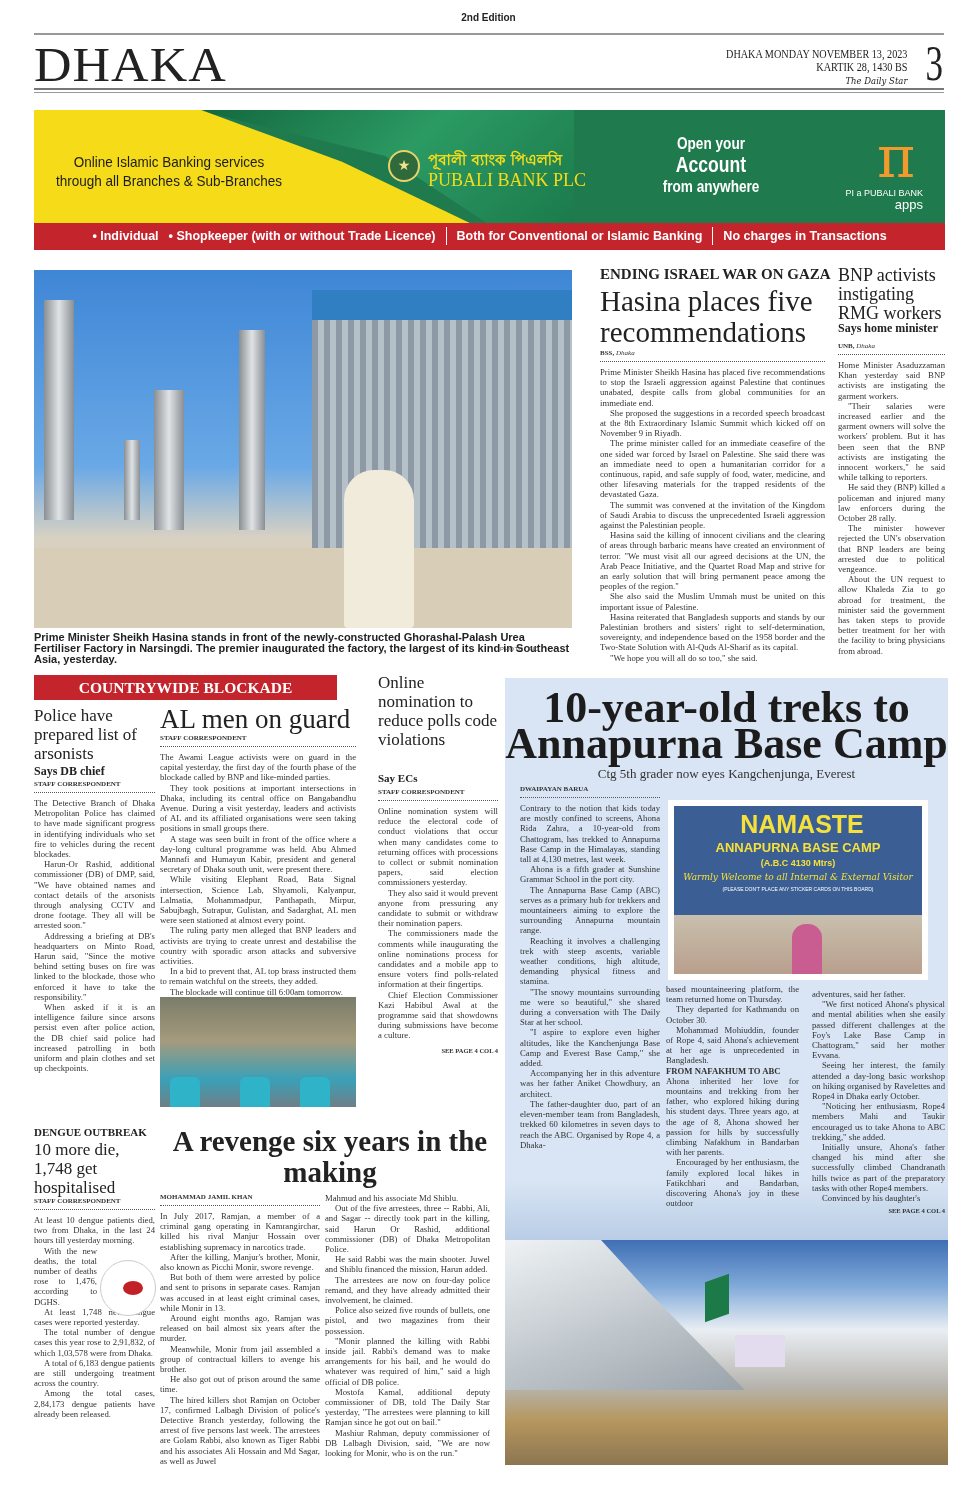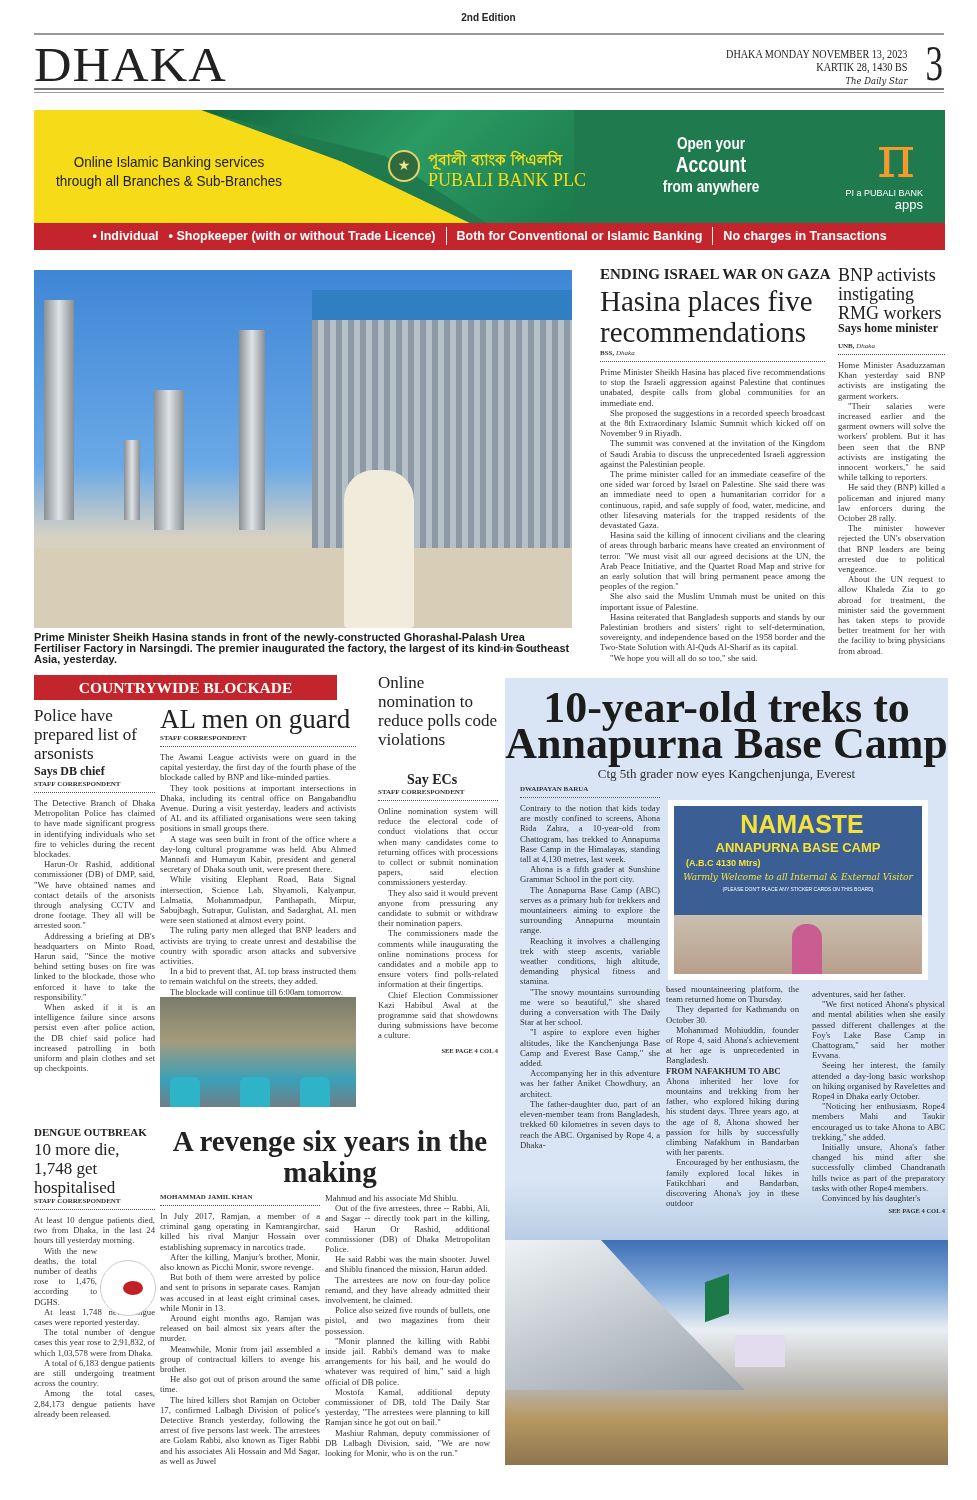--- a/index.html
+++ b/index.html
@@ -58,39 +58,39 @@
   .h-bnp-sub { left: 838px; top: 321px; font-size: 12px; font-weight: bold; }
 
   
   .banner-red { left: 34px; top: 675px; width: 303px; height: 25px; background: #c4252d; color: #fff; font-weight: bold; font-size: 15.5px; text-align: center; line-height: 25px; }
   .h-police { left: 34px; top: 706px; font-size: 17px; line-height: 19px; width: 125px; }
   .h-police-sub { left: 34px; top: 764px; font-size: 12px; font-weight: bold; }
   .h-alguard { left: 160px; top: 704px; font-size: 27px; line-height: 30px; }
   .photo2 { left: 160px; top: 997px; width: 196px; height: 110px; background: linear-gradient(180deg, #7a7d6a 0%, #a59a7c 40%, #3aa0b8 75%, #6f7f86 100%); overflow: hidden; }
   .photo2 .chair { position: absolute; bottom: 0; width: 30px; height: 30px; background: #2fb3c9; border-radius: 6px 6px 0 0; }
   .h-online { left: 378px; top: 673px; font-size: 17px; line-height: 19px; width: 120px; }
-  .h-online-sub { left: 378px; top: 772px; font-size: 14px; font-weight: bold; margin-left: 29px; }
+  .h-online-sub { left: 378px; top: 772px; font-size: 11px; font-weight: bold; }
 
   .h-dengue-k { left: 34px; top: 1126px; font-size: 11px; font-weight: bold; }
   .h-dengue { left: 34px; top: 1140px; font-size: 17px; line-height: 19px; width: 125px; }
   .mosquito { left: 100px; top: 1260px; width: 56px; height: 56px; border-radius: 50%; border: 1px solid #ccc; background: #fff; }
   .mosquito::after { content: ""; position: absolute; left: 22px; top: 20px; width: 20px; height: 14px; background: #c02026; border-radius: 50%; }
 
   .h-revenge { left: 160px; top: 1126px; width: 340px; text-align: center; font-size: 29px; line-height: 31px; font-weight: bold; color: #222; }
 
   
   .trekbox { left: 505px; top: 678px; width: 443px; height: 555px; background: #d9e5f4; }
   .trekfade { left: 505px; top: 1180px; width: 443px; height: 60px; background: linear-gradient(180deg, #d9e5f4, #b9cde6); }
   .h-trek { left: 505px; top: 690px; width: 443px; text-align: center; font-size: 44px; line-height: 36px; font-weight: bold; color: #1c1c1c; }
   .h-trek-sub { left: 505px; top: 766px; width: 443px; text-align: center; font-size: 13px; color: #333; }
   .photo3 { left: 668px; top: 800px; width: 260px; height: 180px; background: #fff; padding: 6px; }
   .photo3 .sign { width: 100%; height: 100%; background: linear-gradient(180deg, #3b5e94 0%, #3b5e94 65%, #c9bfae 65%, #b89f8c 100%); position: relative; overflow: hidden; }
   .photo3 .sign .t1 { position: absolute; left: 0; width: 100%; top: 4px; text-align: center; color: #f5e13a; font-family: "Liberation Sans", sans-serif; font-weight: bold; font-size: 25px; padding-left: 8px; }
   .photo3 .sign .t2 { position: absolute; left: 0; width: 100%; top: 34px; text-align: center; color: #f5e13a; font-family: "Liberation Sans", sans-serif; font-weight: bold; font-size: 13px; }
-  .photo3 .sign .t3 { position: absolute; left: 12px; width: 100%; top: 52px; color: #f5e13a; font-family: "Liberation Sans", sans-serif; font-weight: bold; font-size: 9px; }
+  .photo3 .sign .t3 { position: absolute; left: 0; width: 100%; top: 52px; text-align: center; color: #f5e13a; font-family: "Liberation Sans", sans-serif; font-weight: bold; font-size: 9px; }
   .photo3 .sign .t4 { position: absolute; left: 0; width: 100%; top: 66px; text-align: center; color: #f5e13a; font-family: "DejaVu Serif", serif; font-style: italic; font-size: 9px; }
   .photo3 .sign .t5 { position: absolute; left: 0; width: 100%; top: 80px; text-align: center; color: #fff; font-family: "Liberation Sans", sans-serif; font-size: 5px; }
   .photo3 .girl { position: absolute; left: 118px; top: 118px; width: 30px; height: 50px; background: #c95d91; border-radius: 14px 14px 0 0; }
   .photo4 { left: 505px; top: 1240px; width: 443px; height: 225px; overflow: hidden; background: linear-gradient(180deg, #3f6fb5 0%, #7ea8d8 20%, #e9eef3 40%, #b7b4ae 65%, #b6975f 80%, #8c7550 100%); }
   .photo4 .peak { position: absolute; left: 0; top: 0; width: 240px; height: 150px; background: linear-gradient(160deg, #eef2f5, #9aa3aa); clip-path: polygon(0 100%, 0 0, 40% 0, 60% 35%, 100% 100%); }
   .photo4 .flag { position: absolute; left: 200px; top: 38px; width: 24px; height: 40px; background: #1c7a49; transform: skewY(-20deg); }
   .photo4 .banner { position: absolute; left: 230px; top: 95px; width: 50px; height: 32px; background: #e3dcee; }
   .seepage { font-size: 6.5px; font-weight: bold; text-align: right; color: #333; }
 </style>
 </head>
@@ -150,22 +150,22 @@
 <div class="abs caption1">Prime Minister Sheikh Hasina stands in front of the newly-constructed Ghorashal-Palash Urea Fertiliser Factory in Narsingdi. The premier inaugurated the factory, the largest of its kind in Southeast Asia, yesterday.</div>
 <div class="abs credit1">PHOTO: PID</div>
 
 <div class="abs kicker h-hasina-k">ENDING ISRAEL WAR ON GAZA</div>
 <div class="abs h-hasina" style="width:225px;">Hasina places five recommendations</div>
 <div class="col" style="left:600px;top:349px;width:225px;">
   <div class="byline dotrule" style="padding-bottom:4px;"><span>BSS,</span> <i>Dhaka</i></div>
   <div class="body" style="margin-top:5px;">
     <p class="first">Prime Minister Sheikh Hasina has placed five recommendations to stop the Israeli aggression against Palestine that continues unabated, despite calls from global communities for an immediate end.</p>
     <p>She proposed the suggestions in a recorded speech broadcast at the 8th Extraordinary Islamic Summit which kicked off on November 9 in Riyadh.</p>
+    <p>The prime minister called for an immediate ceasefire of the one sided war forced by Israel on Palestine. She said there was an immediate need to open a humanitarian corridor for a continuous, rapid, and safe supply of food, water, medicine, and other lifesaving materials for the trapped residents of the devastated Gaza.</p>
     <p>The summit was convened at the invitation of the Kingdom of Saudi Arabia to discuss the unprecedented Israeli aggression against the Palestinian people.</p>
-    <p>The prime minister called for an immediate ceasefire of the one sided war forced by Israel on Palestine. She said there was an immediate need to open a humanitarian corridor for a continuous, rapid, and safe supply of food, water, medicine, and other lifesaving materials for the trapped residents of the devastated Gaza.</p>
     <p>Hasina said the killing of innocent civilians and the clearing of areas through barbaric means have created an environment of terror. "We must visit all our agreed decisions at the UN, the Arab Peace Initiative, and the Quartet Road Map and strive for an early solution that will bring permanent peace among the peoples of the region."</p>
     <p>She also said the Muslim Ummah must be united on this important issue of Palestine.</p>
     <p>Hasina reiterated that Bangladesh supports and stands by our Palestinian brothers and sisters' right to self-determination, sovereignty, and independence based on the 1958 border and the Two-State Solution with Al-Quds Al-Sharif as its capital.</p>
     <p>"We hope you will all do so too," she said.</p>
   </div>
 </div>
 
 <div class="abs h-bnp" style="width:110px;">BNP activists instigating RMG workers</div>
 <div class="abs h-bnp-sub">Says home minister</div>
 <div class="col" style="left:838px;top:342px;width:107px;">

